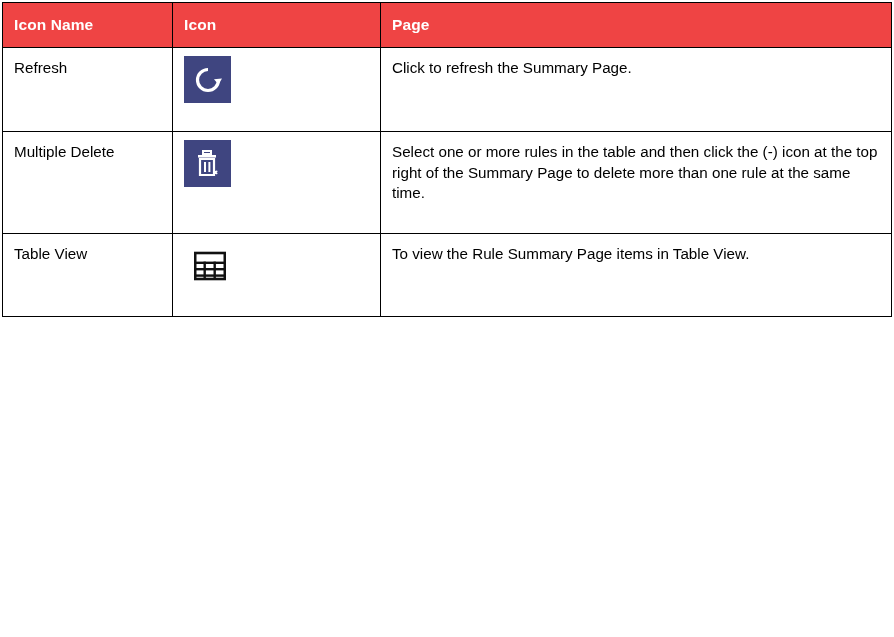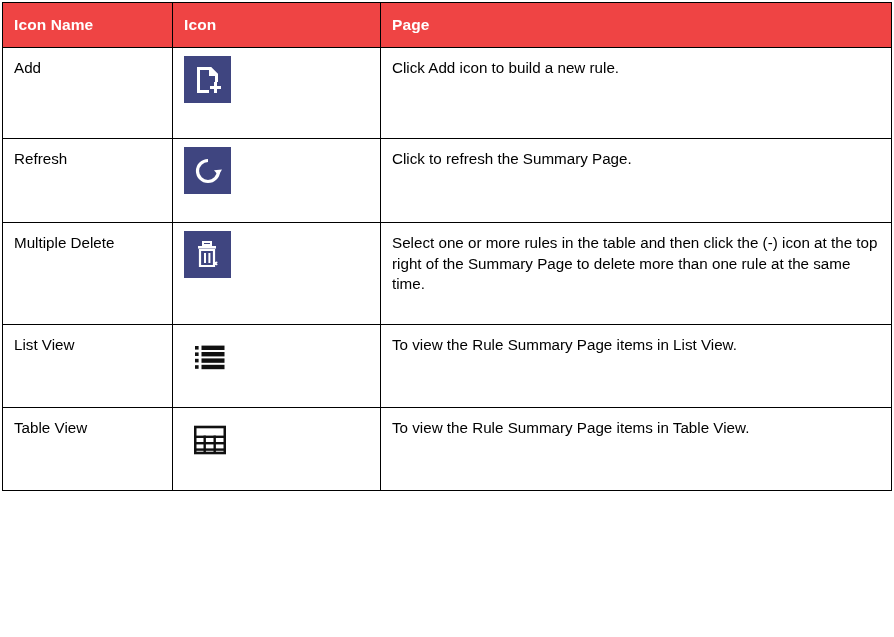--- a/index.html
+++ b/index.html
@@ -111,33 +111,20 @@
     <thead>
       <tr>
         <th>Icon Name</th>
         <th>Icon</th>
         <th>Page</th>
       </tr>
     </thead>
 
     <tbody>
 
-      <tr class="r-add">
-        <td class="name-cell">Add</td>
-        <td class="icon-cell">
-          <div class="tile">
-            <svg width="28" height="30" viewBox="0 0 28 30" aria-hidden="true">
-              <path d="M3 2 H17 L24 9 V17 H21 V11 H15 V5 H6 V25 H15 V28 H3 Z" fill="#ffffff"></path>
-              <path d="M17 2 L24 9 H17 Z" fill="#ffffff" opacity="0.85"></path>
-              <path d="M20 17 H23 V21 H27 V24 H23 V28 H20 V24 H16 V21 H20 Z" fill="#ffffff"></path>
-            </svg>
-          </div>
-        </td>
-        <td class="uses-cell">Click Add icon to build a new rule.</td>
-      </tr>
 
       <tr class="r-refresh">
         <td class="name-cell">Refresh</td>
         <td class="icon-cell">
           <div class="tile">
             <svg width="28" height="28" viewBox="0 0 28 28" aria-hidden="true">
               <path d="M14 3.5 A10.5 10.5 0 1 0 24.5 14" fill="none" stroke="#ffffff" stroke-width="3.2" stroke-linecap="butt"></path>
               <path d="M20 13.2 L24.6 18.4 L28 12.4 Z" fill="#ffffff"></path>
             </svg>
           </div>
@@ -157,38 +144,20 @@
               <rect x="10" y="13" width="2" height="10" fill="#ffffff"></rect>
               <rect x="14.4" y="13" width="2" height="10" fill="#ffffff"></rect>
               <path d="M20.6 22.4 l2 2 m0 -2 l-2 2" stroke="#ffffff" stroke-width="1.8" stroke-linecap="round"></path>
             </svg>
           </div>
         </td>
         <td class="uses-cell">Select one or more rules in the table and then click the (-) icon at the top right of the Summary Page to delete more than one rule at the same time.</td>
       </tr>
 
 
-      <tr class="r-list">
-        <td class="name-cell">List View</td>
-        <td class="icon-cell">
-          <div class="plainicon">
-            <svg width="32" height="26" viewBox="0 0 32 26" aria-hidden="true">
-              <rect x="1" y="2" width="3.6" height="3.6" fill="#111111"></rect>
-              <rect x="7.5" y="1.6" width="23" height="4.4" fill="#111111"></rect>
-              <rect x="1" y="8.4" width="3.6" height="3.6" fill="#111111"></rect>
-              <rect x="7.5" y="8" width="23" height="4.4" fill="#111111"></rect>
-              <rect x="1" y="14.8" width="3.6" height="3.6" fill="#111111"></rect>
-              <rect x="7.5" y="14.4" width="23" height="4.4" fill="#111111"></rect>
-              <rect x="1" y="21.2" width="3.6" height="3.6" fill="#111111"></rect>
-              <rect x="7.5" y="20.8" width="23" height="4.4" fill="#111111"></rect>
-            </svg>
-          </div>
-        </td>
-        <td class="uses-cell">To view the Rule Summary Page items in List View.</td>
-      </tr>
 
       <tr class="r-table">
         <td class="name-cell">Table View</td>
         <td class="icon-cell">
           <div class="plainicon">
             <svg width="32" height="30" viewBox="0 0 32 30" aria-hidden="true">
               <rect x="1.2" y="2" width="29.6" height="26" fill="none" stroke="#111111" stroke-width="2.6"></rect>
               <rect x="3.6" y="4.4" width="24.8" height="5" fill="#ffffff"></rect>
               <rect x="1.2" y="10.6" width="29.6" height="2.4" fill="#111111"></rect>
               <rect x="1.2" y="17" width="29.6" height="2.4" fill="#111111"></rect>

